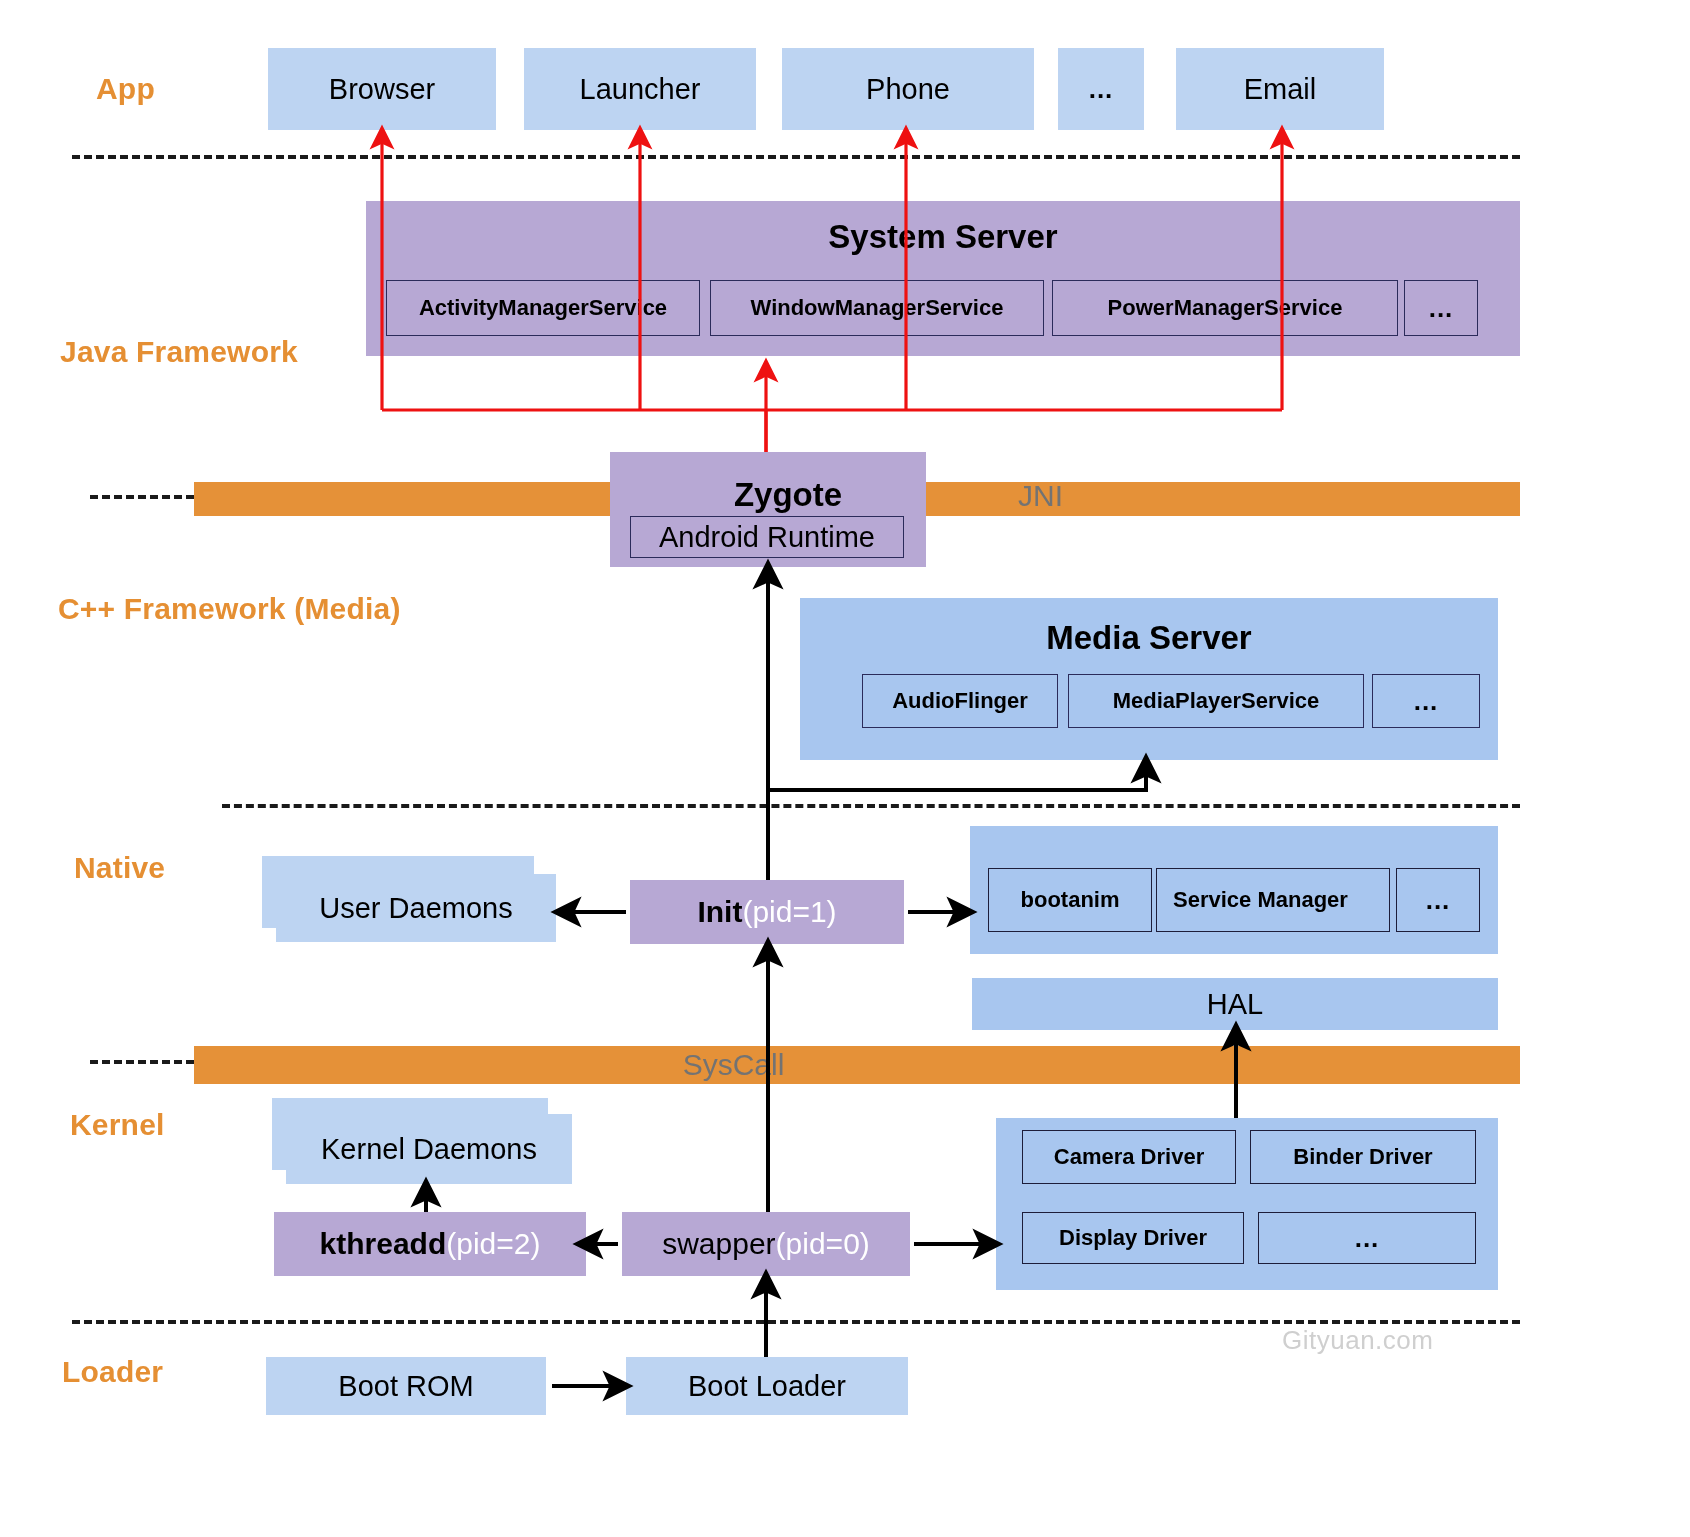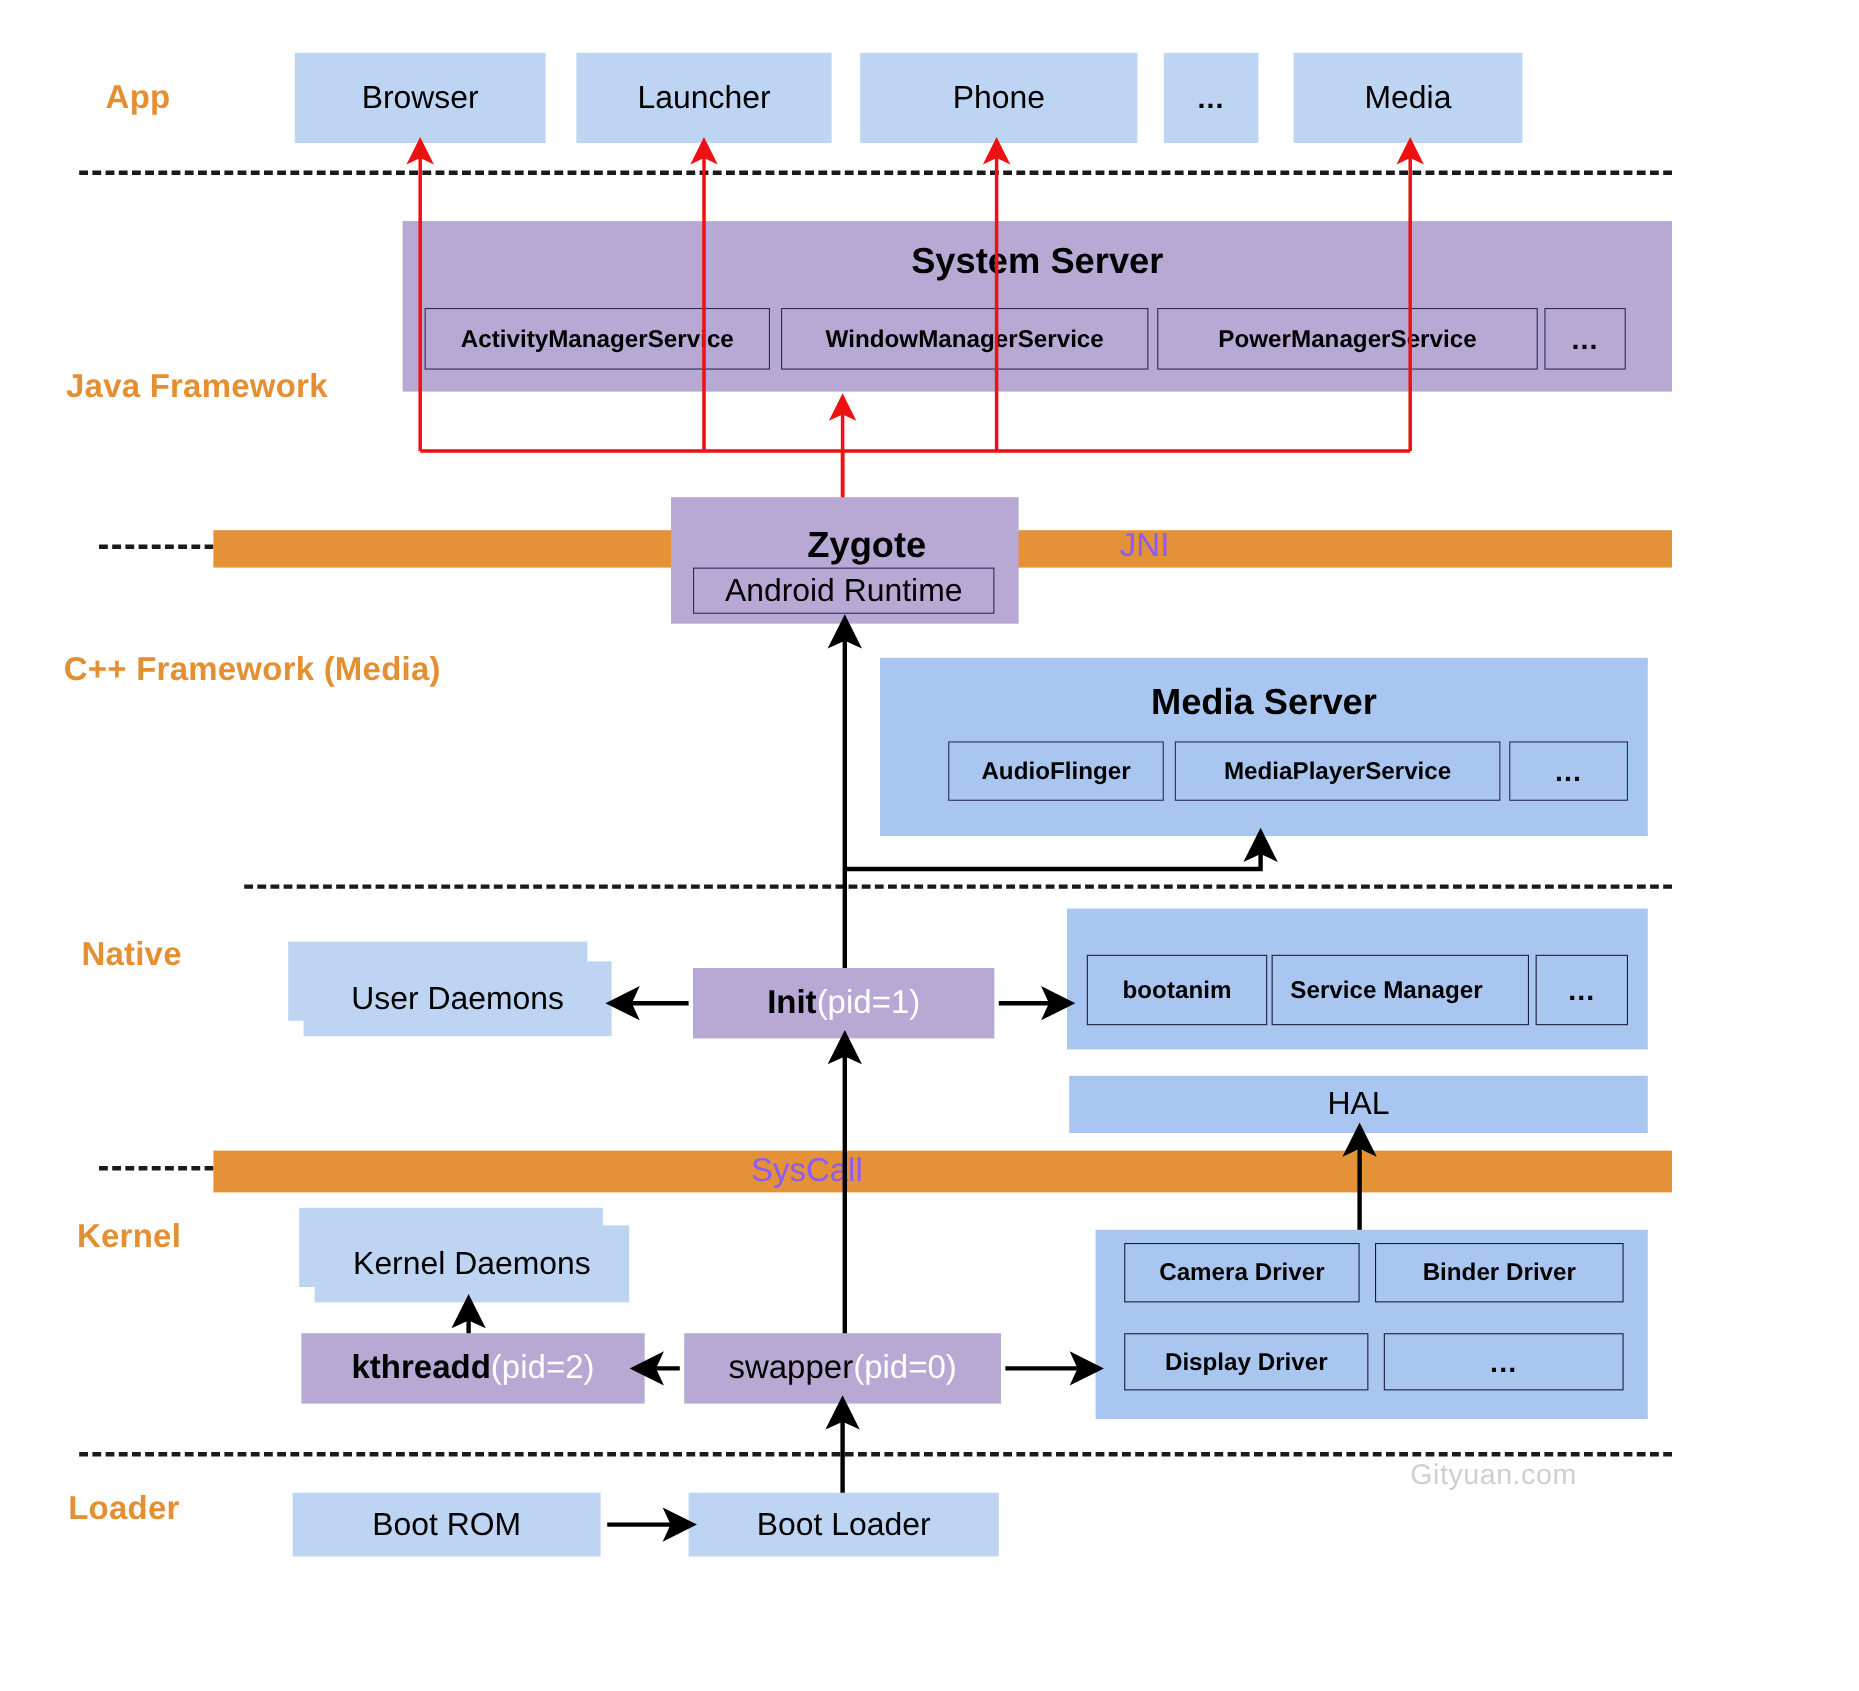--- a/index.html
+++ b/index.html
@@ -23,21 +23,21 @@
   .blue-b{background:#a8c6ef;}
   .purple{background:#b7a8d4;}
   .orange{background:#e59138;}
   .outline{border:1.5px solid #2b2b5a;}
   .outline-d{border:1.5px solid #1d1d3a;}
 
   .t-reg{font-size:29px;font-weight:400;}
   .t-bold{font-size:30px;font-weight:bold;}
   .t-sm{font-size:22px;font-weight:bold;}
   .t-big{font-size:33px;font-weight:bold;}
-  .t-band{font-size:30px;font-weight:400;color:#8b5cf6;}
+  .t-band{font-size:30px;font-weight:400;color:#737373;}
 
   .dots{font-size:26px;font-weight:bold;letter-spacing:1px;}
 
   
   .dash{
     border-top:4px dashed #1a1a1a;height:0;
   }
 
   
   svg.layer{position:absolute;left:0;top:0;width:1690px;height:1537px;pointer-events:none;}
@@ -74,21 +74,21 @@
   <div class="abs box blue t-reg" style="left:524px;top:48px;width:232px;height:82px;">
     <span>Launcher</span>
   </div>
   <div class="abs box blue t-reg" style="left:782px;top:48px;width:252px;height:82px;">
     <span>Phone</span>
   </div>
   <div class="abs box blue dots" style="left:1058px;top:48px;width:86px;height:82px;">
     <span>...</span>
   </div>
   <div class="abs box blue t-reg" style="left:1176px;top:48px;width:208px;height:82px;">
-    <span>Media</span>
+    <span>Email</span>
   </div>
 
   <div class="abs purple" style="left:366px;top:201px;width:1154px;height:155px;"></div>
   <div class="abs box t-big" style="left:366px;top:213px;width:1154px;height:48px;">System Server</div>
 
   <div class="abs box purple outline t-sm" style="left:386px;top:280px;width:314px;height:56px;">
     <span>ActivityManagerService</span>
   </div>
   <div class="abs box purple outline t-sm" style="left:710px;top:280px;width:334px;height:56px;">
     <span>WindowManagerService</span>

